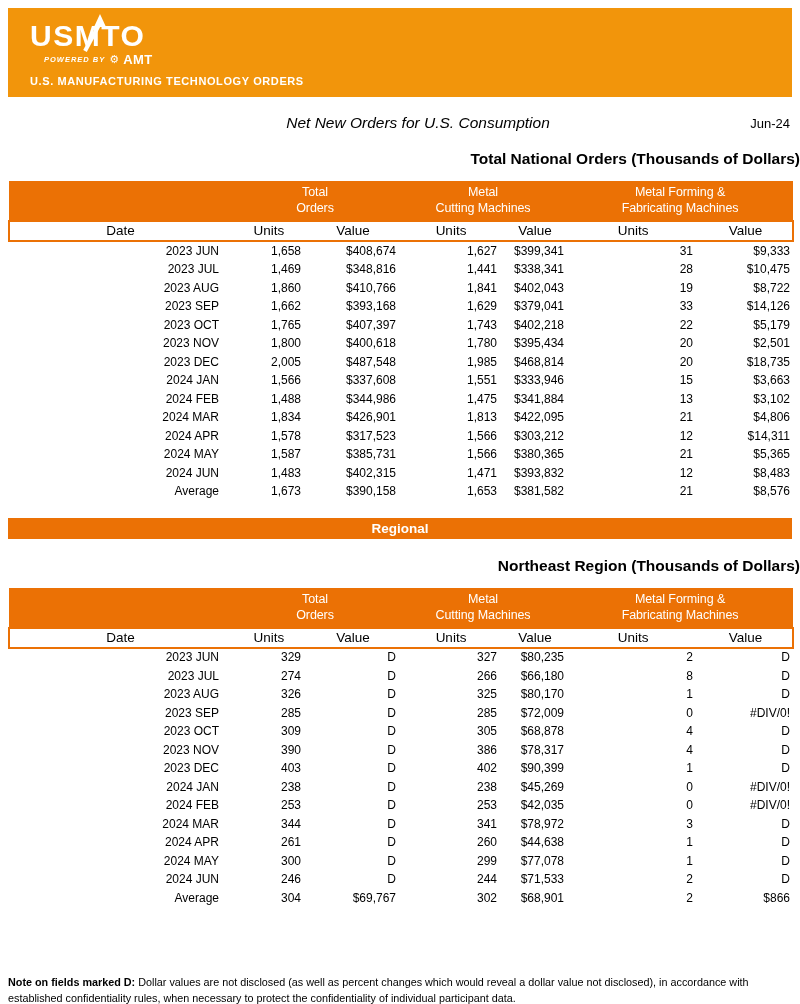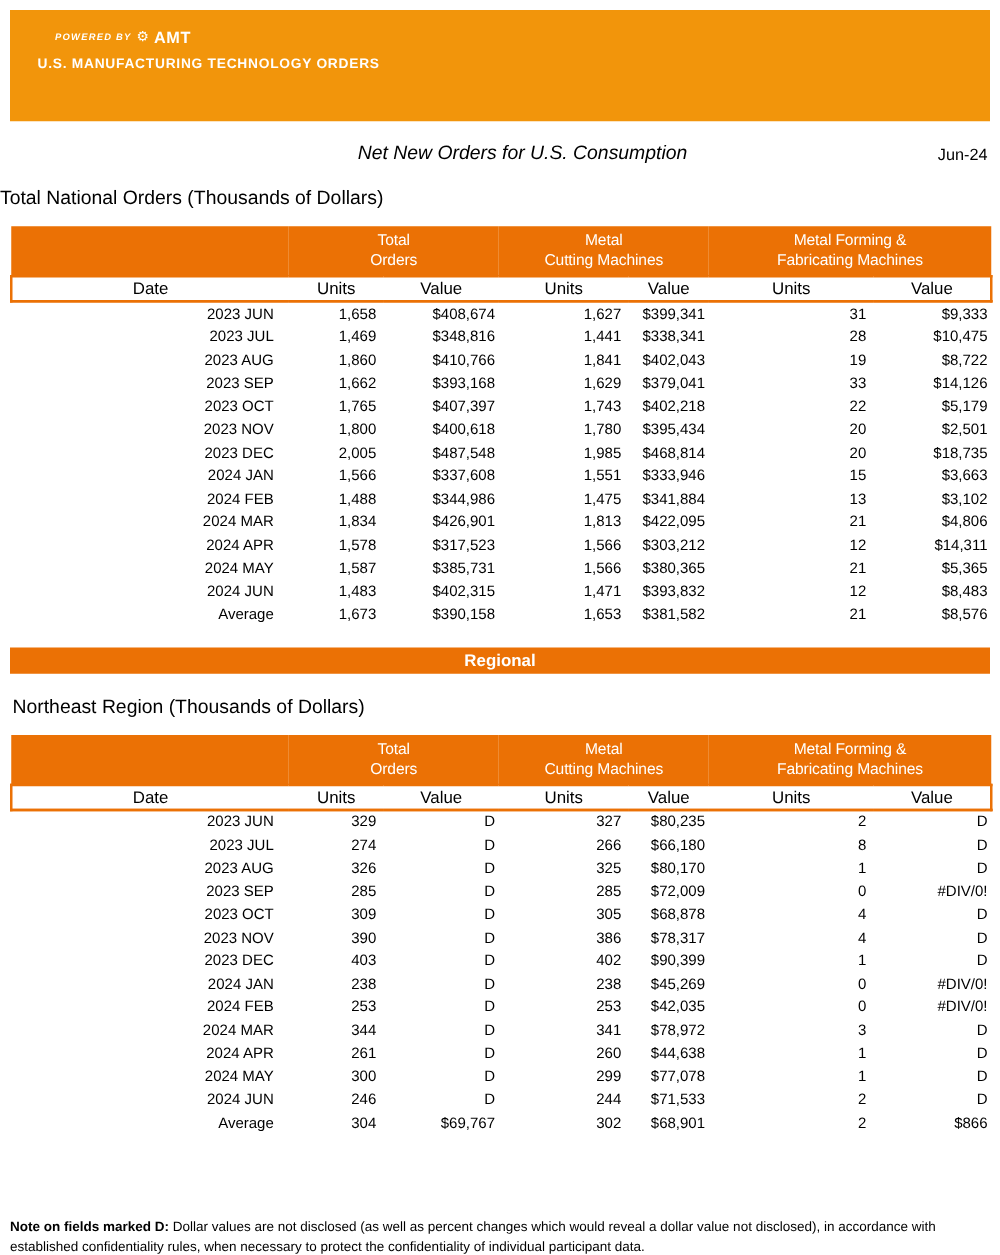--- a/index.html
+++ b/index.html
@@ -21,21 +21,21 @@
   .powered .pb{font-size:7.5px;font-style:italic;font-weight:bold;letter-spacing:1px;}
   .powered .gear{font-size:11px;line-height:11px;font-family:"DejaVu Sans",sans-serif;}
   .powered .amt{font-size:13px;font-weight:bold;letter-spacing:.5px;}
   .tagline{margin:9px 0 0 0;font-size:11px;font-weight:bold;letter-spacing:.6px;}
 
   
   .title-row{position:relative;margin-top:17px;height:18px;padding-left:36px;}
   .report-title{text-align:center;font-size:15.5px;font-style:italic;}
   .report-date{position:absolute;right:10px;top:2px;font-size:13px;}
 
-  h2.section{ text-align:left;font-size:15.5px;font-weight:400;}
+  h2.section{ text-align:right;font-size:15.5px;font-weight:700;}
   #national-heading{margin-top:18px;}
   #northeast-heading{margin-top:18px;padding-left:10px;}
 
   
   table{width:784px;margin:13px 8px 0;border-collapse:collapse;table-layout:fixed;}
   col.c0{width:222px;} col.c1{width:76px;}  col.c2{width:92px;}
   col.c3{width:104px;} col.c4{width:64px;}  col.c5{width:132px;} col.c6{width:94px;}
 
   tr.groups th{background:var(--table-orange,#EB7105);color:#fff;font-size:12.5px;
                font-weight:normal;line-height:16px;padding:3px 0 4px;letter-spacing:-.1px;}
@@ -53,20 +53,27 @@
   
   .note{margin:66px 8px 0;font-size:10.8px;line-height:16.5px;}
   .note b{font-weight:bold;}
 </style>
 </head>
 <body>
 
 <div class="page">
 
   <header class="banner">
+    <div class="logo">
+      <span>USMTO</span>
+      <svg width="36" height="42" viewBox="0 0 36 42">
+        <line x1="10" y1="38" x2="25" y2="10" stroke="#fff" stroke-width="4"></line>
+        <polygon points="25,1 31,14 19,14" fill="#fff"></polygon>
+      </svg>
+    </div>
     <div class="powered">
       <span class="pb">POWERED BY</span>
       <span class="gear">⚙</span>
       <span class="amt">AMT</span>
     </div>
     <div class="tagline">U.S. MANUFACTURING TECHNOLOGY ORDERS</div>
   </header>
 
   <div class="title-row">
     <div class="report-title">Net New Orders for U.S. Consumption</div>

